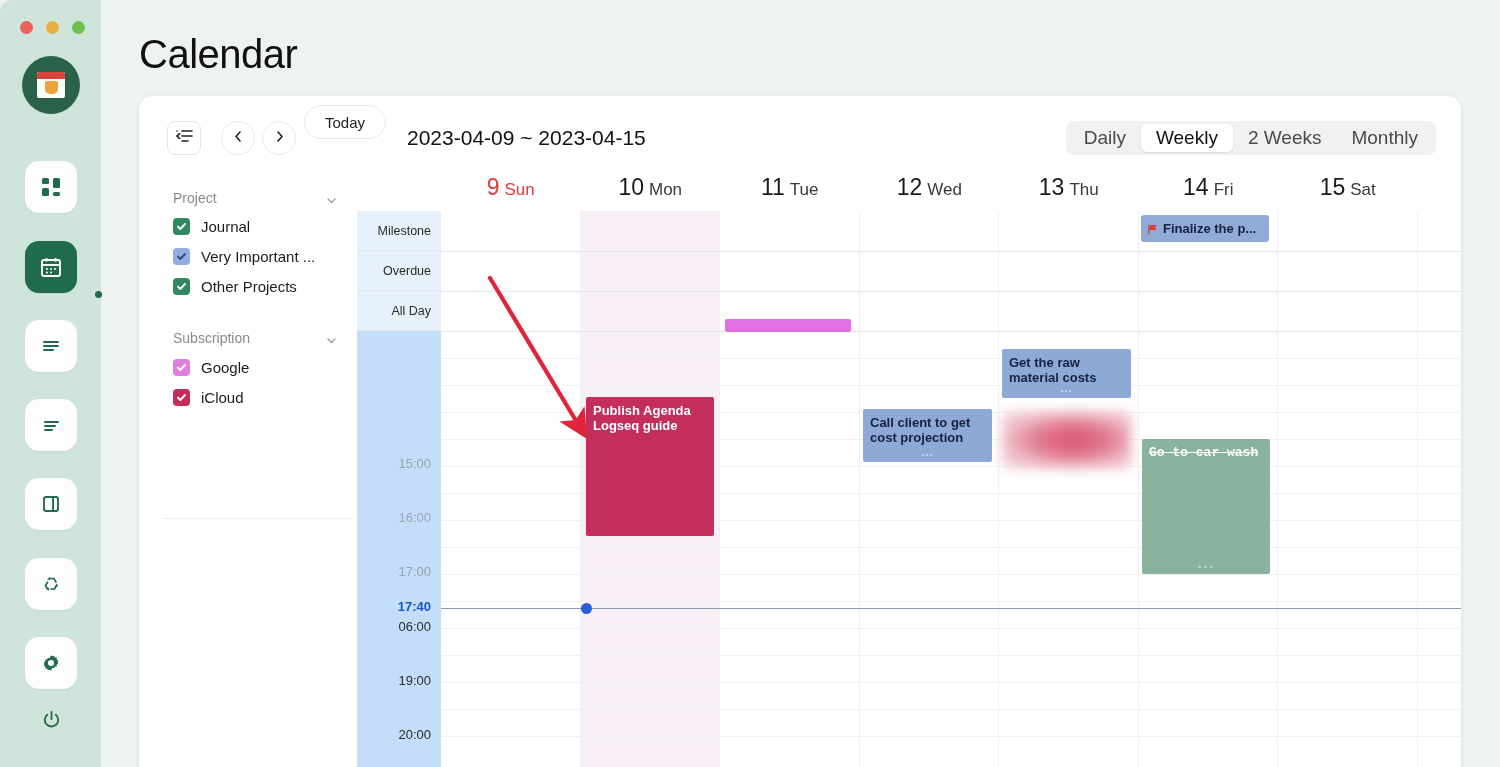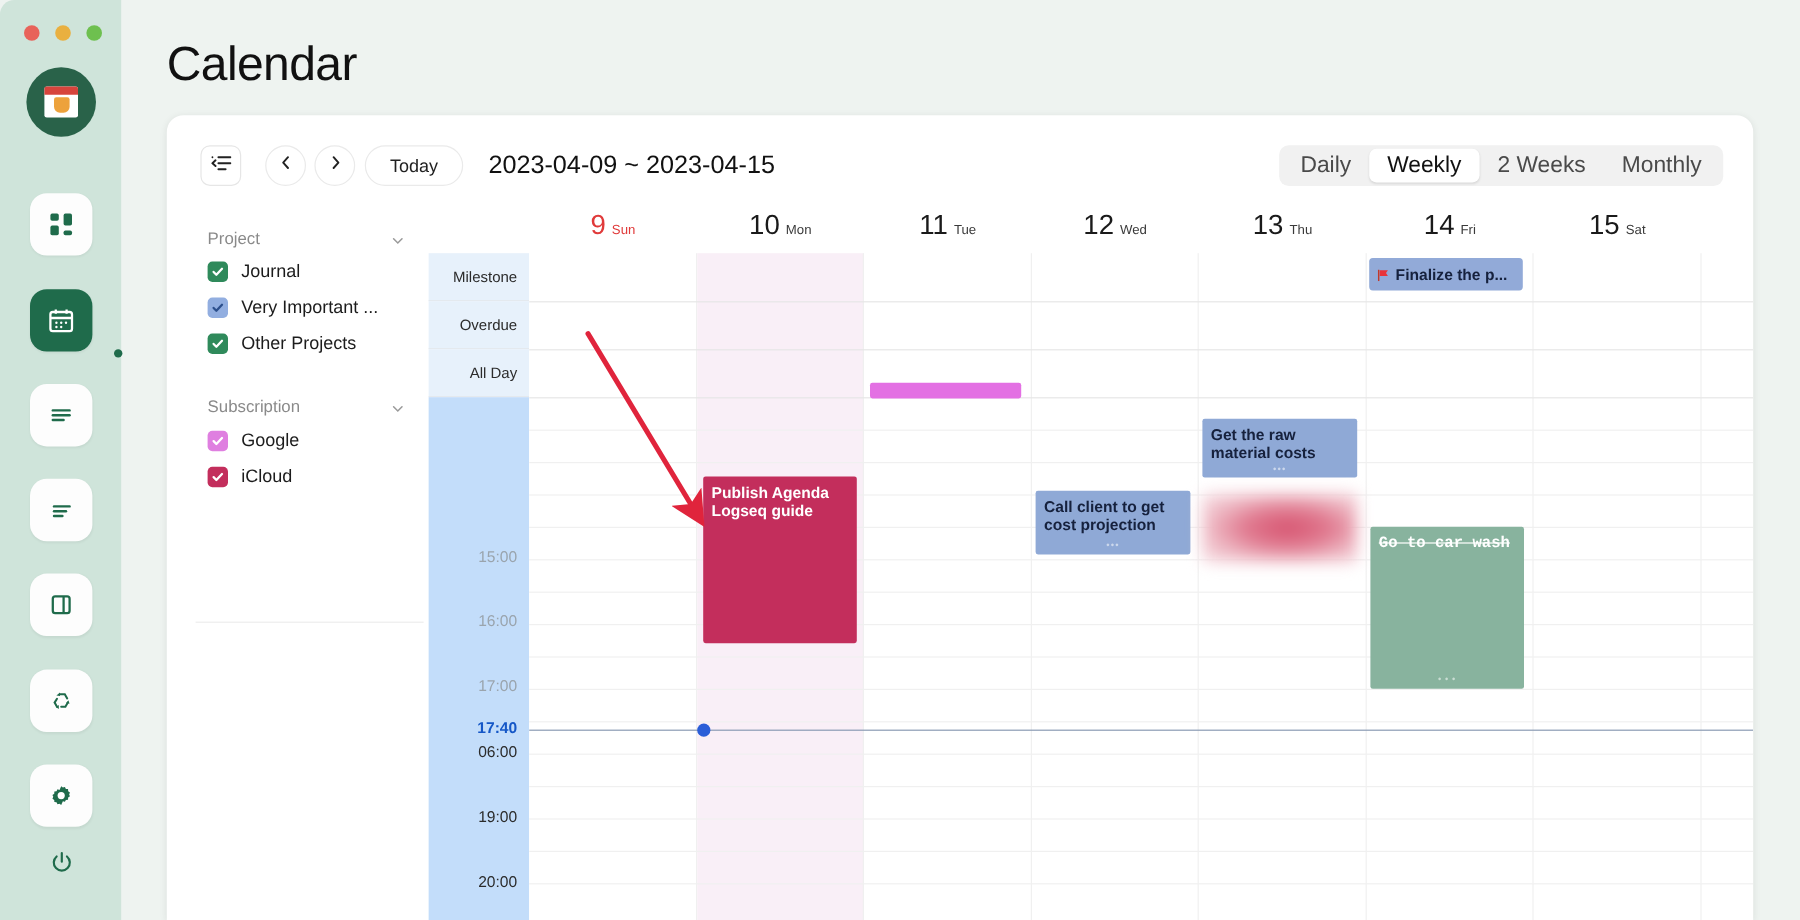--- a/index.html
+++ b/index.html
@@ -77,21 +77,21 @@
     display: flex; align-items: center; justify-content: center;
   }
   .tb-round {
     position: absolute; top: 25px; width: 34px; height: 34px;
     border: 1px solid #eaeaea; border-radius: 50%; background: #fff;
     display: flex; align-items: center; justify-content: center;
   }
   .tb-round.prev { left: 82px; }
   .tb-round.next { left: 123px; }
   .tb-today {
-    position: absolute; left: 165px; top: 25px; height: 34px; padding: 14px 20px;
+    position: absolute; left: 165px; top: 9px; height: 34px; padding: 14px 20px;
     border: 1px solid #eaeaea; border-radius: 17px; background: #fff;
     display: flex; align-items: center; justify-content: center;
     font-size: 15px; color: #222;
   }
   .tb-range {
     position: absolute; left: 268px; top: 25px; height: 34px;
     display: flex; align-items: center; font-size: 21px; color: #111;
   }
   .seg {
     position: absolute; right: 25px; top: 25px; height: 34px;
@@ -127,21 +127,21 @@
 
   
   .grid { position: absolute; left: 218px; top: 70px; width: 1104px; height: 601px; overflow: hidden; }
 
   .dayhead { position: absolute; left: 0; top: 0; width: 1104px; height: 45px; background: #fff; }
   .dh-cell {
     position: absolute; top: 8px; height: 32px;
     display: flex; align-items: baseline; justify-content: center; gap: 5px;
   }
   .dh-num { font-size: 23px; color: #1a1a1a; }
-  .dh-dow { font-size: 11px; color: #3a3a3a; }
+  .dh-dow { font-size: 17px; color: #3a3a3a; }
   .dh-cell.weekend .dh-num, .dh-cell.weekend .dh-dow { color: #e03a3a; }
 
   .gutter { position: absolute; left: 0; top: 45px; width: 84px; height: 556px; }
   .gut-label {
     position: absolute; right: 10px; height: 18px; display: flex;
     align-items: center; justify-content: flex-end; font-size: 12.5px; color: #2b2b2b;
   }
   .gut-head-cell { background: #e7f1fb; border-bottom: 1px solid #e4e9ee; }
   .gut-time-bg { position: absolute; left: 0; top: 0; width: 84px; height: 100%; background: #c3ddfa; }
   .gut-time { position: absolute; right: 10px; font-size: 13px; color: #2b2b2b; }

